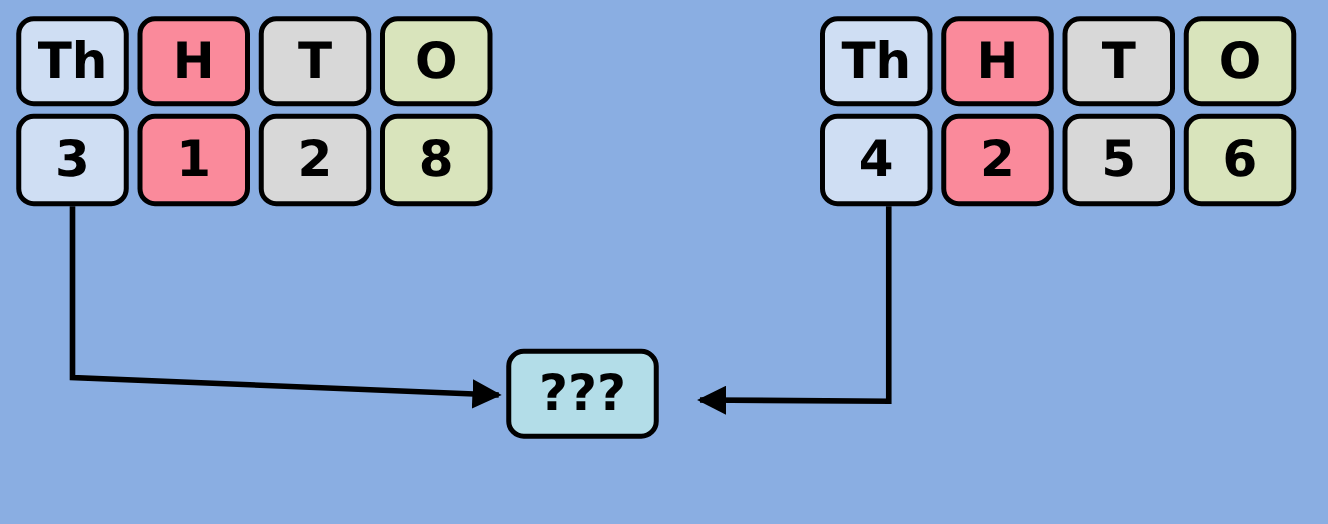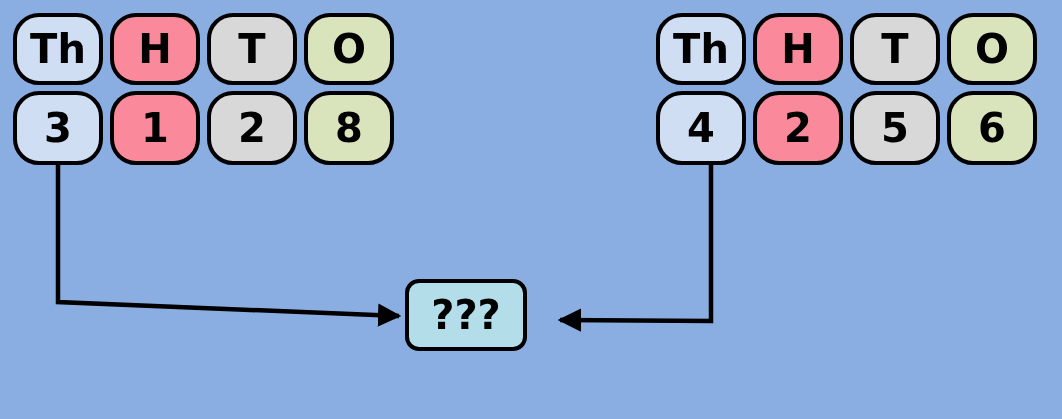--- a/index.html
+++ b/index.html
@@ -33,21 +33,21 @@
     gap: 7px;
   }
   .pv-row.values {
     margin-top: 6px;
   }
 
   .pv-card {
     width: 82px;
     height: 64px;
     border: 4px solid #000000;
-    border-radius: 26px;
+    border-radius: 14px;
     display: flex;
     align-items: center;
     justify-content: center;
     box-sizing: content-box;
     font-size: 40px;
     font-weight: bold;
     color: #000000;
     line-height: 1;
     letter-spacing: 0px;
   }

